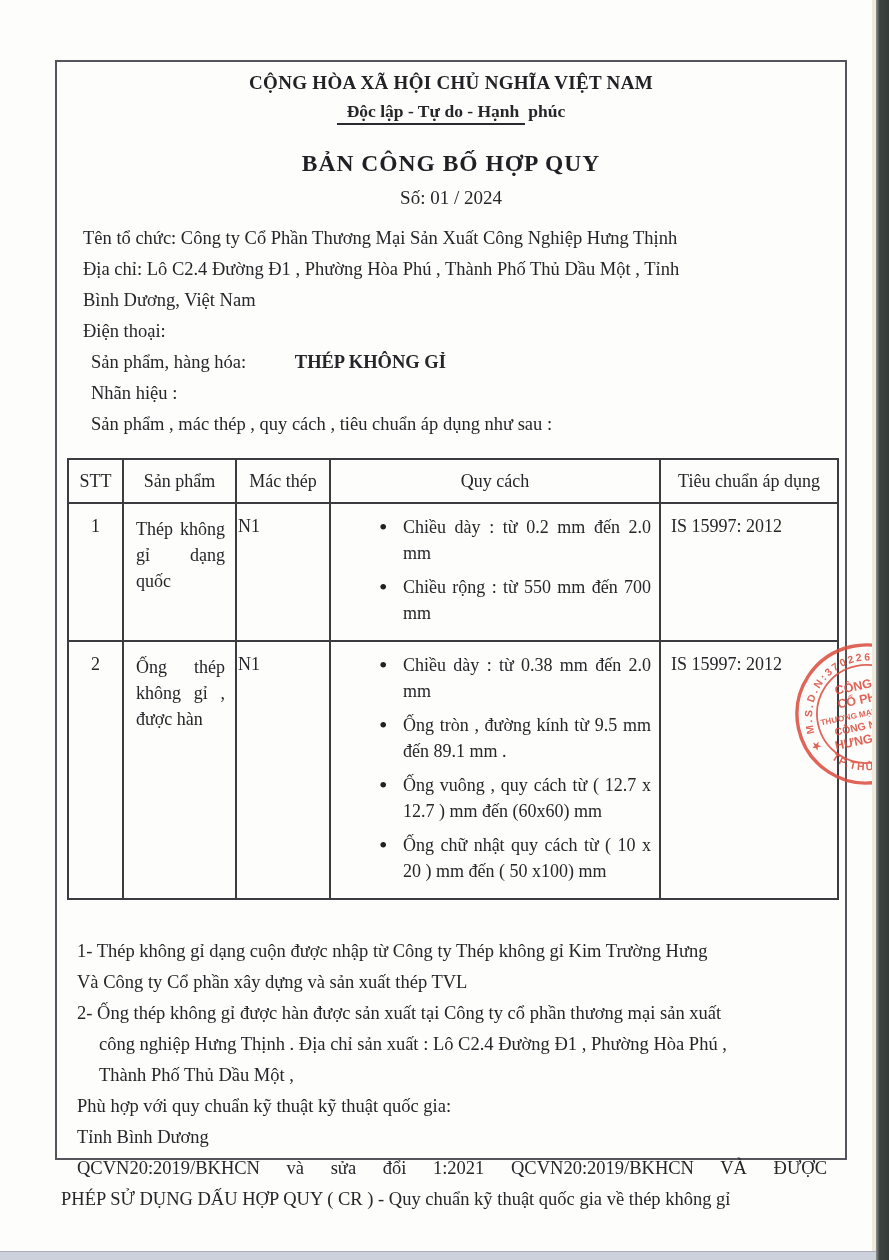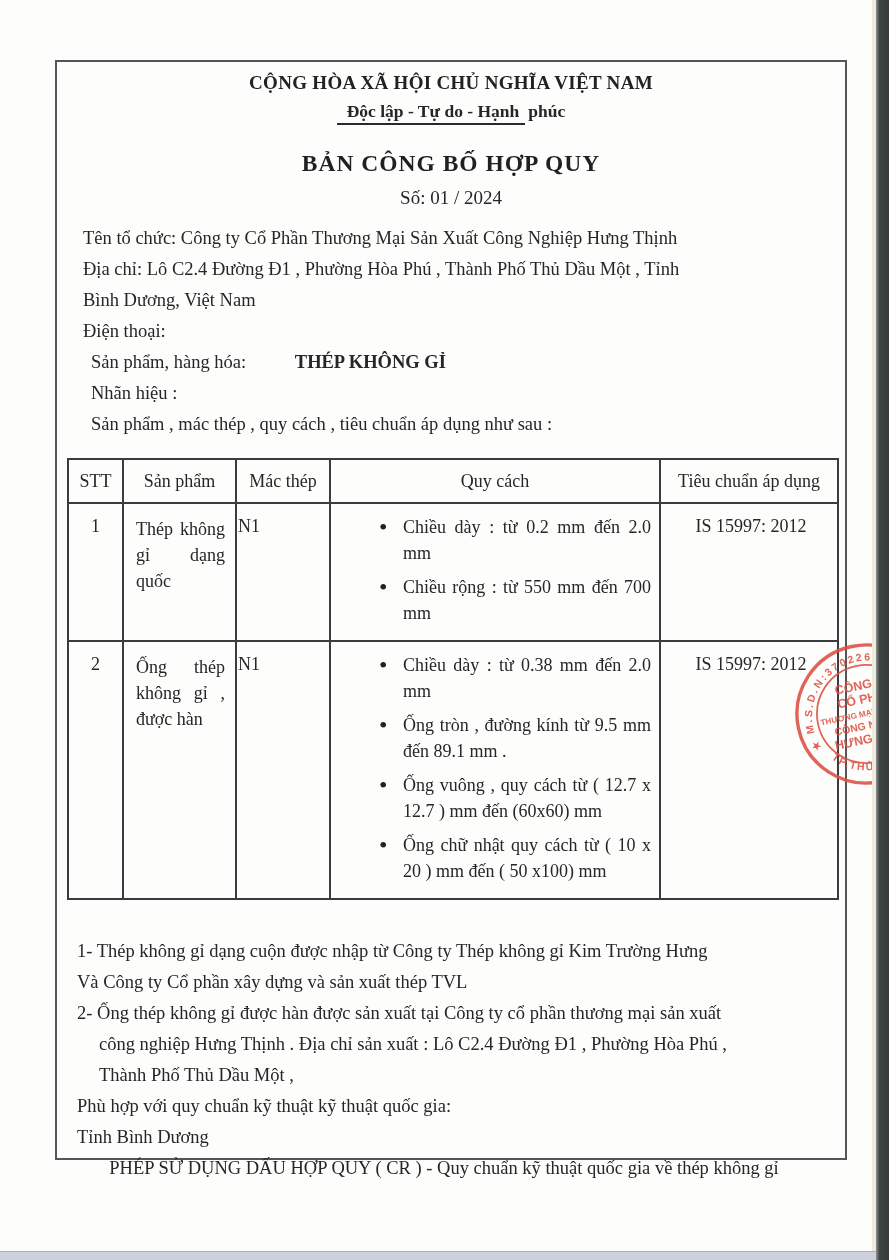--- a/index.html
+++ b/index.html
@@ -65,29 +65,29 @@
   td.qc{padding:10px 8px 6px 6px;}
   td.qc ul{margin:0;padding:0 0 0 40px;list-style:none;}
   td.qc li{
     position:relative;padding-left:26px;margin-bottom:8px;
     line-height:26px;text-align:justify;
   }
   td.qc li::before{
     content:"•";position:absolute;left:2px;top:0;
     font-size:24px;line-height:26px;color:#222;
   }
-  td.standard{padding:12px 6px 6px 10px;text-align:center;}
+  td.standard{padding:12px 6px 6px 10px;}
   
   .notes{margin:36px 18px 0 20px;font-size:18.5px;line-height:31px;}
   .notes .n-line{text-align:left;}
   .notes .hang{margin-left:22px;}
   .notes .just{
     text-align:justify;text-align-last:justify;margin-right:0;
   }
-  .notes .outdent{margin-left:-16px;text-align:center;}
+  .notes .outdent{margin-left:-16px;}
   
   .stamp{
     position:absolute;left:791px;top:639px;width:150px;height:150px;
     z-index:4;opacity:.88;pointer-events:none;
   }
   .stamp svg{display:block;}
 </style>
 </head>
 <body>
 
@@ -161,20 +161,21 @@
     </table>
 
     <div class="notes">
       <div class="n-line">1- Thép không gỉ dạng cuộn được nhập từ Công ty Thép không gỉ Kim Trường Hưng</div>
       <div class="n-line">Và Công ty Cổ phần xây dựng và sản xuất thép TVL</div>
       <div class="n-line">2- Ống thép không gỉ được hàn được sản xuất tại Công ty cổ phần thương mại sản xuất</div>
       <div class="n-line hang">công nghiệp Hưng Thịnh . Địa chỉ sản xuất : Lô C2.4 Đường Đ1 , Phường Hòa Phú ,</div>
       <div class="n-line hang">Thành Phố Thủ Dầu Một ,</div>
       <div class="n-line">Phù hợp với quy chuẩn kỹ thuật kỹ thuật quốc gia:</div>
       <div class="n-line">Tỉnh Bình Dương</div>
+      <div class="n-line just">QCVN20:2019/BKHCN và sửa đổi 1:2021 QCVN20:2019/BKHCN VÀ ĐƯỢC</div>
       <div class="n-line outdent">PHÉP SỬ DỤNG DẤU HỢP QUY ( CR ) -  Quy chuẩn kỹ thuật quốc gia về thép không gỉ</div>
     </div>
 
   </div>
 </div>
 
 <div class="stamp">
   <svg width="150" height="150" viewBox="0 0 150 150">
     <g id="stamp-g" transform="rotate(-12 75 75)" fill="none">
       <circle cx="75" cy="75" r="69" stroke-width="3.4" stroke="#dd4f42"></circle>

